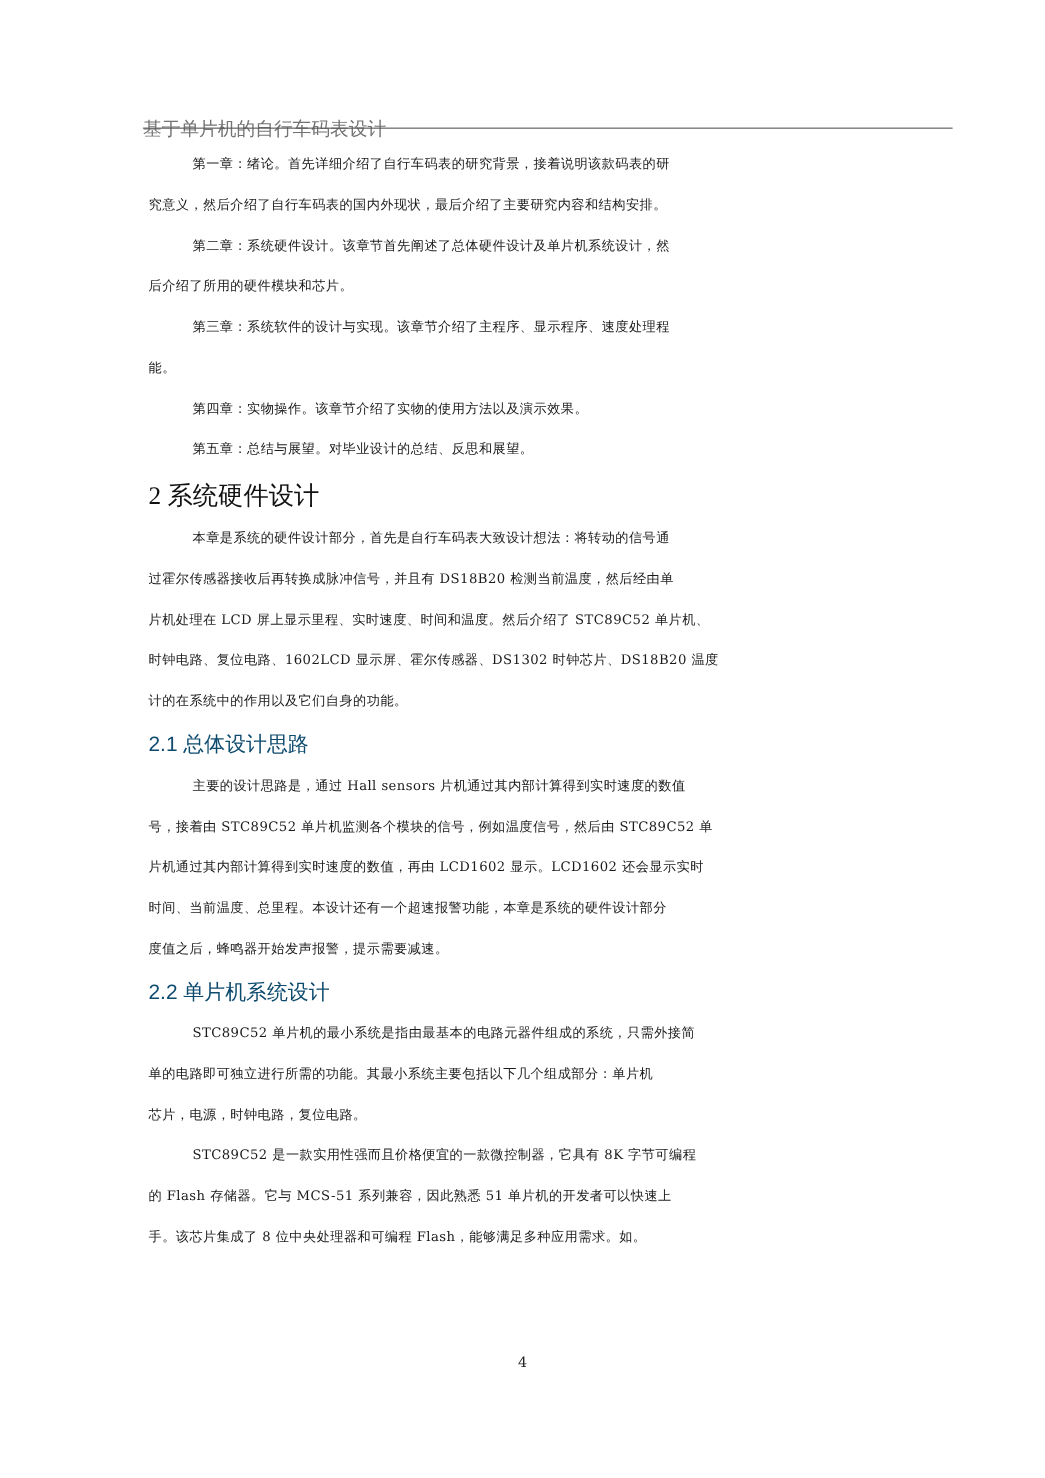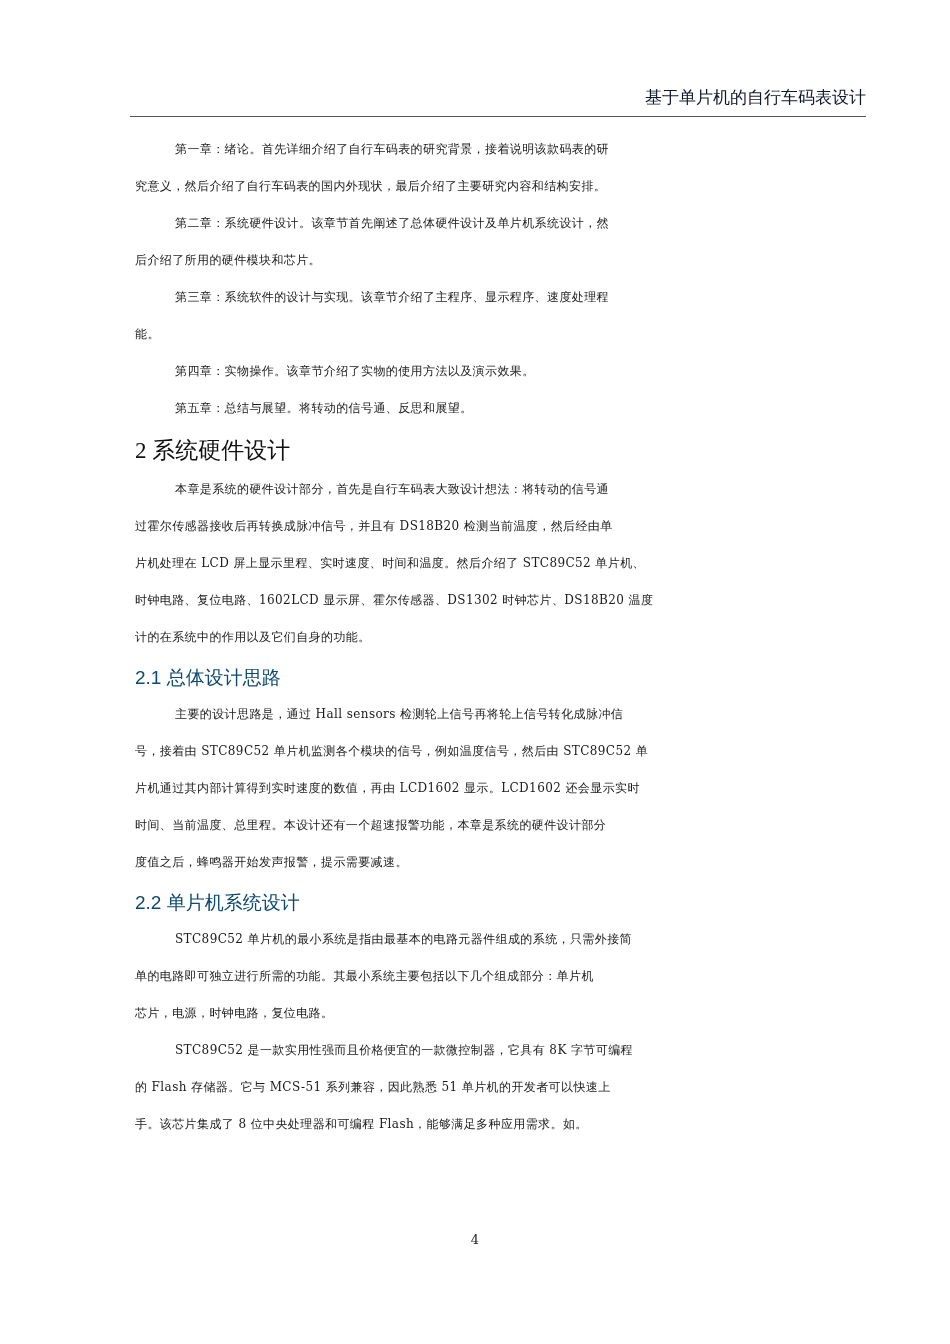--- a/index.html
+++ b/index.html
@@ -17,26 +17,26 @@
     }
     .page {
       position: absolute;
       left: 0; top: 0;
       width: 950px; height: 1344px;
       background: #ffffff;
     }
     .running-header {
       position: absolute;
       left: 130px;
-      top: 85px;
+      top: 106px;
       width: 736px;
-      text-align: right;
+      text-align: left;
       font-size: 17px;
       line-height: 24px;
-      color: #0f172a;
+      color: #737373;
     }
     .header-rule {
       position: absolute;
       left: 130px;
       top: 116px;
       width: 736px;
       height: 0;
       border-top: 1.3px solid #555;
     }
     .content {
@@ -107,35 +107,35 @@
       <span class="line">后介绍了所用的硬件模块和芯片。</span>
     </p>
     <p class="para">
       <span class="line first">第三章：系统软件的设计与实现。该章节介绍了主程序、显示程序、速度处理程</span>
       <span class="line">能。</span>
     </p>
     <p class="para">
       <span class="line first">第四章：实物操作。该章节介绍了实物的使用方法以及演示效果。</span>
     </p>
     <p class="para">
-      <span class="line first">第五章：总结与展望。将转动的信号通、反思和展望。</span>
+      <span class="line first">第五章：总结与展望。对毕业设计的总结、反思和展望。</span>
     </p>
 
     <h1 class="h1">2  系统硬件设计</h1>
     <p class="para">
       <span class="line first">本章是系统的硬件设计部分，首先是自行车码表大致设计想法：将转动的信号通</span>
       <span class="line">过霍尔传感器接收后再转换成脉冲信号，并且有 DS18B20 检测当前温度，然后经由单</span>
       <span class="line">片机处理在 LCD 屏上显示里程、实时速度、时间和温度。然后介绍了 STC89C52 单片机、</span>
       <span class="line">时钟电路、复位电路、1602LCD 显示屏、霍尔传感器、DS1302 时钟芯片、DS18B20 温度</span>
       <span class="line">计的在系统中的作用以及它们自身的功能。</span>
     </p>
 
     <h2 class="h2">2.1  总体设计思路</h2>
     <p class="para">
-      <span class="line first">主要的设计思路是，通过 Hall sensors 检测轮上信号再将轮上信号转化成脉冲信</span>
+      <span class="line first">主要的设计思路是，通过 Hall sensors 片机通过其内部计算得到实时速度的数值</span>
       <span class="line">号，接着由 STC89C52 单片机监测各个模块的信号，例如温度信号，然后由 STC89C52 单</span>
       <span class="line">片机通过其内部计算得到实时速度的数值，再由 LCD1602 显示。LCD1602 还会显示实时</span>
       <span class="line">时间、当前温度、总里程。本设计还有一个超速报警功能，本章是系统的硬件设计部分</span>
       <span class="line">度值之后，蜂鸣器开始发声报警，提示需要减速。</span>
     </p>
 
     <h2 class="h2">2.2  单片机系统设计</h2>
     <p class="para">
       <span class="line first">STC89C52 单片机的最小系统是指由最基本的电路元器件组成的系统，只需外接简</span>
       <span class="line">单的电路即可独立进行所需的功能。其最小系统主要包括以下几个组成部分：单片机</span>

